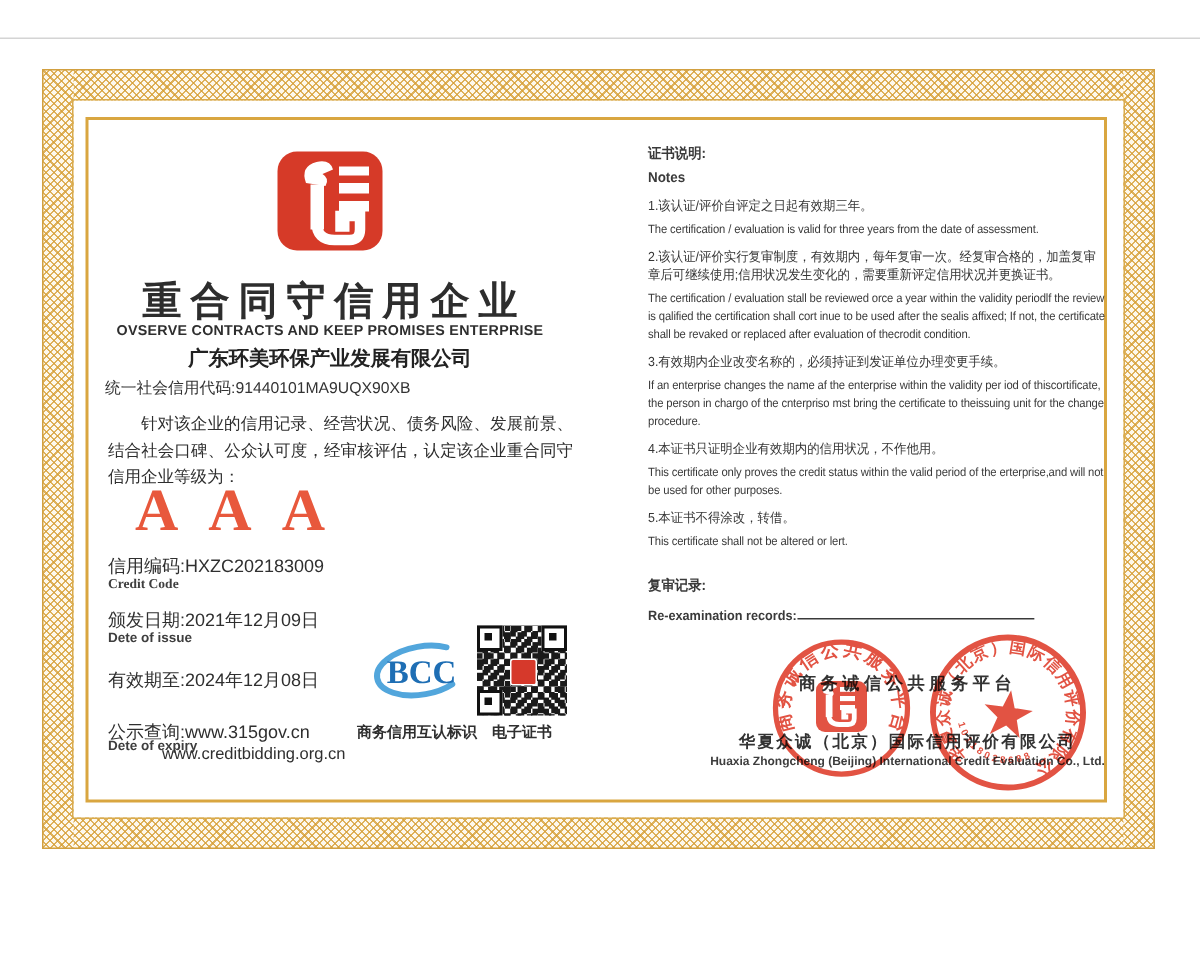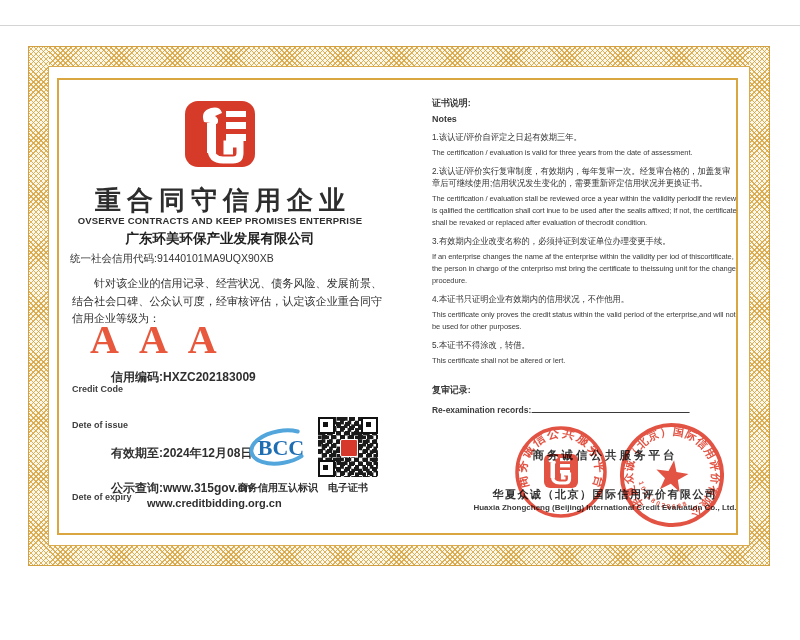--- a/index.html
+++ b/index.html
@@ -28,23 +28,23 @@
   .title{left:70px;top:183px;width:300px;text-align:center;font-family:"Liberation Serif",serif;
          font-size:26px;font-weight:bold;letter-spacing:6px;text-indent:6px;color:#2d2d2d;}
   .subtitle{left:60px;top:215px;width:320px;text-align:center;font-size:9.5px;font-weight:bold;
             letter-spacing:.2px;color:#2e2e2e;}
   .company{left:70px;top:230px;width:300px;text-align:center;font-size:13.5px;font-weight:bold;color:#222;}
   .uscc{left:70px;top:252px;width:300px;text-align:left;font-size:10.5px;color:#333;}
   .statement{left:72px;top:275px;width:310px;font-size:11px;line-height:17.5px;text-indent:22px;
              text-align:justify;color:#2e2e2e;}
   .grade{left:70px;top:316px;width:300px;font-family:"Liberation Serif",serif;
          font-size:40px;font-weight:bold;letter-spacing:20px;text-indent:20px;color:#E8583C;}
-  .fzh{font-size:12px;font-weight:bold;color:#2f2f2f;margin-left:39px;}
+  .fzh{font-size:12px;font-weight:normal;color:#2f2f2f;}
   .fen{font-size:9px;font-weight:bold;color:#3e3e3e;}
-  .f1z{left:72px;top:369px;} .f1e{left:72px;top:384px;}
+  .f1z{left:72px;top:369px;} .f1e{left:72px;top:384px;font-family:Liberation Serif, serif;}
   .f2z{left:72px;top:405px;} .f2e{left:72px;top:420px;}
   .f3z{left:72px;top:445px;} .f3e{left:72px;top:460px;margin-top:32px;}
   .f4z{left:72px;top:480px;} .f4e{left:108px;top:497px;font-size:11px;}
   .bcc-svg{left:246px;top:422px;}
   .bcc-label{left:238px;top:481px;width:88px;text-align:left;font-size:10px;font-weight:bold;color:#2f2f2f;}
   .qr{left:318px;top:417px;width:60px;height:60px;background-color:#fff;
       background-image:
         repeating-conic-gradient(#1a1a1a 0% 25%, rgba(255,255,255,0) 0% 50%),
         repeating-conic-gradient(#1a1a1a 0% 25%, #ffffff 0% 50%);
       background-size:9px 9px, 7.4px 7.4px;}
@@ -107,20 +107,21 @@
   <div class="abs subtitle">OVSERVE CONTRACTS AND KEEP PROMISES ENTERPRISE</div>
   <div class="abs title">重合同守信用企业</div>
   <div class="abs company">广东环美环保产业发展有限公司</div>
   <div class="abs uscc">统一社会信用代码:91440101MA9UQX90XB</div>
 
   <div class="abs statement">针对该企业的信用记录、经营状况、债务风险、发展前景、结合社会口碑、公众认可度，经审核评估，认定该企业重合同守信用企业等级为：</div>
   <div class="abs grade">AAA</div>
 
   <div class="abs fzh f1z">信用编码:HXZC202183009</div>
   <div class="abs fen f1e">Credit Code</div>
+  <div class="abs fzh f2z">颁发日期:2021年12月09日</div>
   <div class="abs fen f2e">Dete of issue</div>
   <div class="abs fzh f3z">有效期至:2024年12月08日</div>
   <div class="abs fen f3e">Dete of expiry</div>
   <div class="abs fzh f4z">公示查询:www.315gov.cn</div>
   <div class="abs fzh f4e">www.creditbidding.org.cn</div>
 
   <svg class="abs bcc-svg" width="70" height="50" viewBox="0 0 70 50">
     <ellipse cx="35" cy="25" rx="30" ry="16" fill="none" stroke="#52A6DC" stroke-width="4" stroke-dasharray="112 36" stroke-dashoffset="-18" stroke-linecap="round" transform="rotate(-10 35 25)"></ellipse>
     <text x="35" y="33" text-anchor="middle" font-family="'Liberation Serif',serif" font-weight="bold" font-size="22" fill="#1E6EB4">BCC</text>
   </svg>

